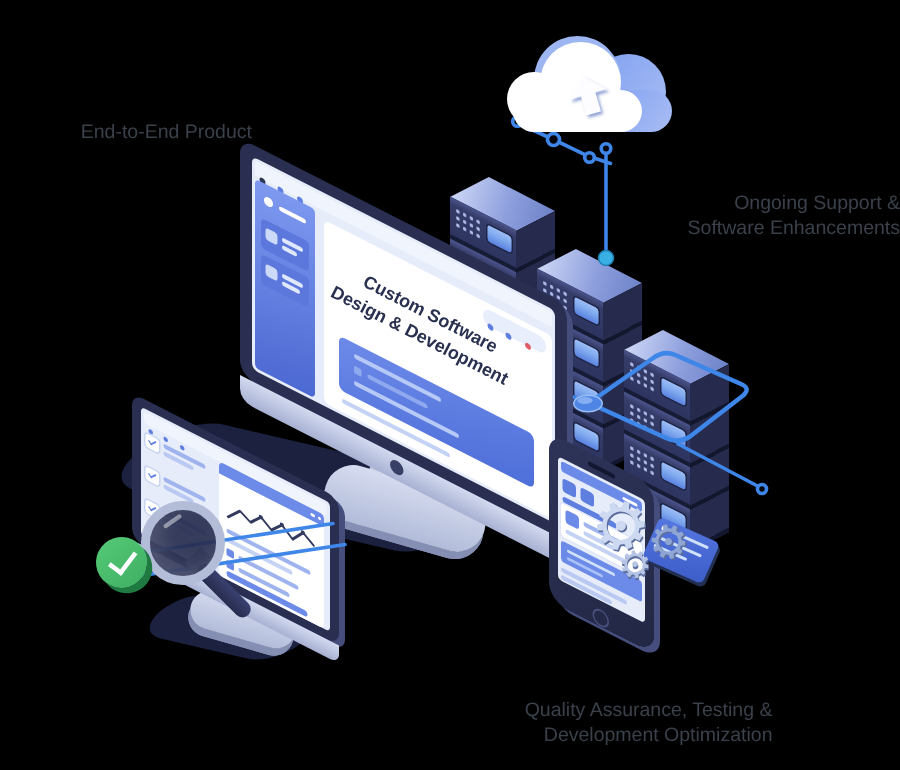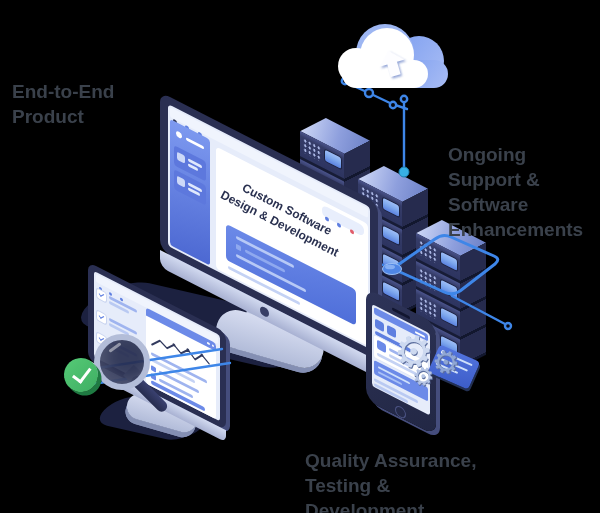--- a/index.html
+++ b/index.html
@@ -3,21 +3,21 @@
 <meta charset="utf-8">
 <style>
   html,body{margin:0;padding:0;}
   body{background:var(--background,#000);font-family:"Liberation Sans",sans-serif;}
   #stage{position:relative;width:600px;height:513px;overflow:hidden;background:var(--background,#000);}
   .abs{position:absolute;}
   .sk{transform:skewY(27deg);transform-origin:0 0;}
   .skn{transform:skewY(-27deg);transform-origin:0 0;}
 
   
-  .label{position:absolute;font-weight:bold;font-size:19px;line-height:1.32;color:var(--label-text,#3a414b);text-align:left;z-index:10;}
+  .label{position:absolute;font-weight:normal;font-size:13px;line-height:1.32;color:var(--label-text,#3a414b);text-align:right;z-index:10;}
 
   
   .cloud{left:336px;top:16px;width:116px;height:88px;z-index:4;}
   .cloud .c{position:absolute;border-radius:50%;background:#fff;}
   .cloud .blue{background:linear-gradient(125deg,var(--cloud-blue,#7e9ff0),#a9bdf4);}
   .cloud .bar{position:absolute;border-radius:14px;background:#fff;}
   .arrow-up{position:absolute;left:44px;top:34px;width:26px;height:32px;transform:rotate(-16deg);filter:drop-shadow(1px 2px 1px #93a5d6);}
   .arrow-up .head{position:absolute;left:0;top:0;width:0;height:0;border-left:13px solid transparent;border-right:13px solid transparent;border-bottom:13px solid #fdfdff;}
   .arrow-up .shaft{position:absolute;left:8px;top:12px;width:10px;height:14px;background:#fdfdff;}
 
@@ -350,22 +350,22 @@
     <div class="gl" style="left:4px;top:12px;width:32px"></div>
     <div class="gl" style="left:4px;top:18px;width:24px"></div>
   </div>
   <div class="gear" style="left:394px;top:326px;font-size:44px;color:#cdd9f0;transform:rotate(14deg)">⚙</div>
   <div class="gear" style="left:432px;top:344px;font-size:31px;color:#8fa6d4;transform:rotate(-12deg)">⚙</div>
   <div class="gear" style="left:412px;top:362px;font-size:25px;color:#b5c4e4;transform:rotate(28deg)">⚙</div>
 
   <div class="label" style="left:12px;top:79px;width:156px">
     <div>End-to-End Product</div>
   </div>
-  <div class="label" style="left:448px;top:142px;width:152px">
+  <div class="label" style="left:448px;top:126px;width:152px">
     <div>Ongoing Support &amp;</div>
     <div>Software Enhancements</div>
   </div>
-  <div class="label" style="left:305px;top:448px;width:210px">
+  <div class="label" style="left:305px;top:464px;width:210px">
     <div>Quality Assurance, Testing &amp;</div>
     <div>Development Optimization</div>
   </div>
 
 </div>
 
 </body></html>

